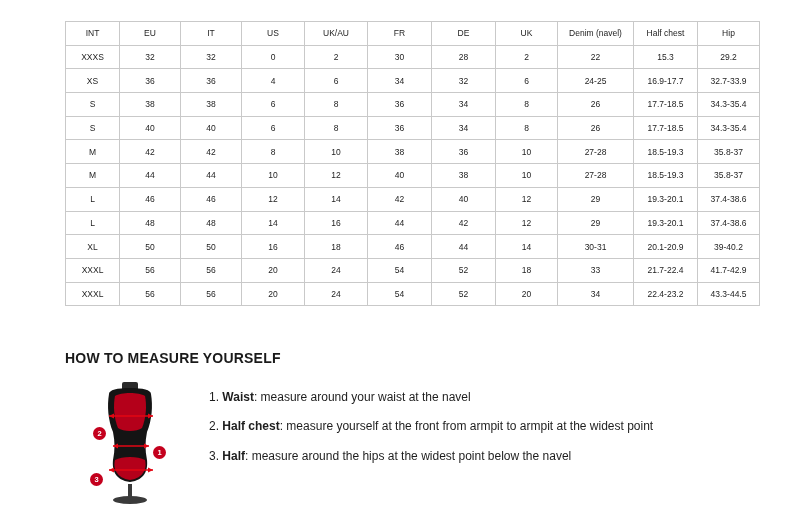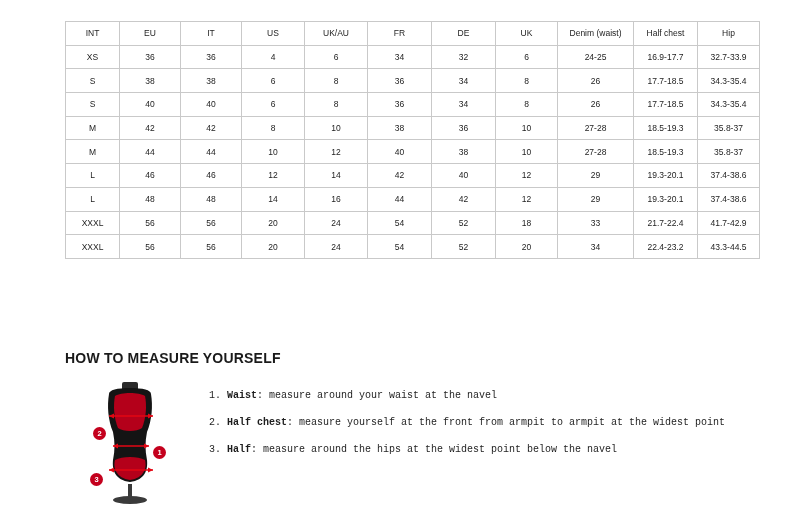--- a/index.html
+++ b/index.html
@@ -90,26 +90,25 @@
     flex: 0 0 130px;
   }
   .figure-box svg {
     display: block;
   }
   .measure-list {
     margin-left: 14px;
     padding-top: 14px;
   }
   .measure-item {
-    font-size: 10px;
+    font-size: 12px;
     line-height: 1.2;
     color: #1e1e1e;
     margin-bottom: 15px;
     white-space: nowrap;
-    font-family: Liberation Mono, monospace;
   }
   .measure-item b {
     font-weight: bold;
   }
   .bullet-num {
     position: absolute;
     width: 13px;
     height: 13px;
     border-radius: 50%;
     background: #c4001d;
@@ -146,26 +145,39 @@
       <thead>
         <tr id="header-row">
             <th>INT</th>
             <th>EU</th>
             <th>IT</th>
             <th>US</th>
             <th>UK/AU</th>
             <th>FR</th>
             <th>DE</th>
             <th>UK</th>
-            <th class="left-pad">Denim (waist)</th>
+            <th class="left-pad">Denim (navel)</th>
             <th class="left-pad">Half chest</th>
             <th class="left-pad">Hip</th>
           </tr>
       </thead>
       <tbody id="table-body">
+          <tr>
+            <td>XXXS</td>
+            <td>32</td>
+            <td>32</td>
+            <td>0</td>
+            <td>2</td>
+            <td>30</td>
+            <td>28</td>
+            <td>2</td>
+            <td class="left-pad">22</td>
+            <td class="left-pad">15.3</td>
+            <td class="left-pad">29.2</td>
+          </tr>
           <tr>
             <td>XS</td>
             <td>36</td>
             <td>36</td>
             <td>4</td>
             <td>6</td>
             <td>34</td>
             <td>32</td>
             <td>6</td>
             <td class="left-pad">24-25</td>
@@ -242,20 +254,33 @@
             <td>48</td>
             <td>48</td>
             <td>14</td>
             <td>16</td>
             <td>44</td>
             <td>42</td>
             <td>12</td>
             <td class="left-pad">29</td>
             <td class="left-pad">19.3-20.1</td>
             <td class="left-pad">37.4-38.6</td>
+          </tr>
+          <tr>
+            <td>XL</td>
+            <td>50</td>
+            <td>50</td>
+            <td>16</td>
+            <td>18</td>
+            <td>46</td>
+            <td>44</td>
+            <td>14</td>
+            <td class="left-pad">30-31</td>
+            <td class="left-pad">20.1-20.9</td>
+            <td class="left-pad">39-40.2</td>
           </tr>
           <tr>
             <td>XXXL</td>
             <td>56</td>
             <td>56</td>
             <td>20</td>
             <td>24</td>
             <td>54</td>
             <td>52</td>
             <td>18</td>

